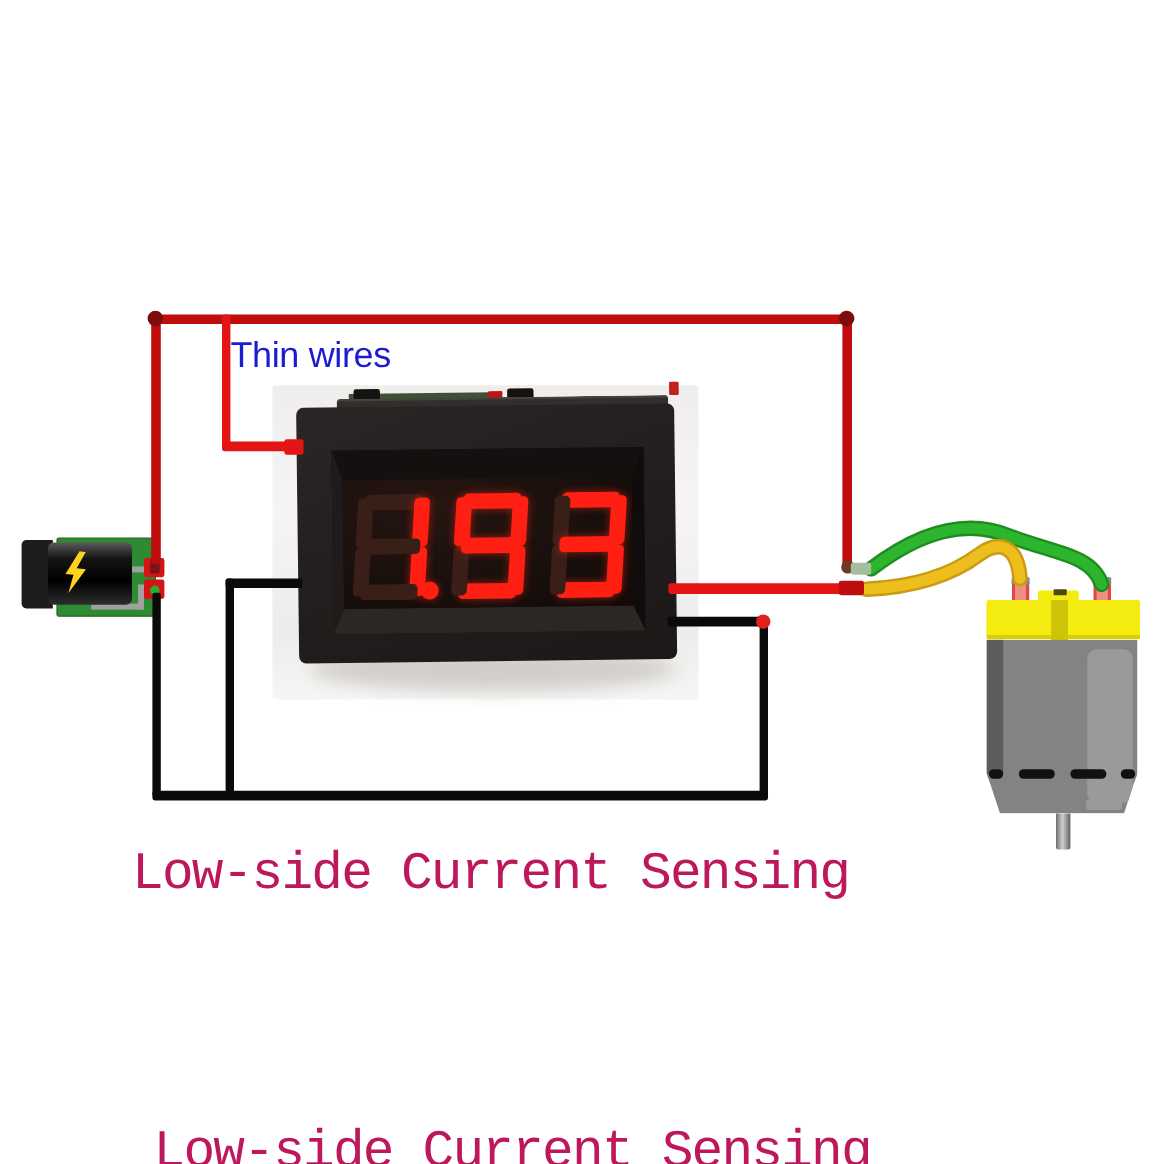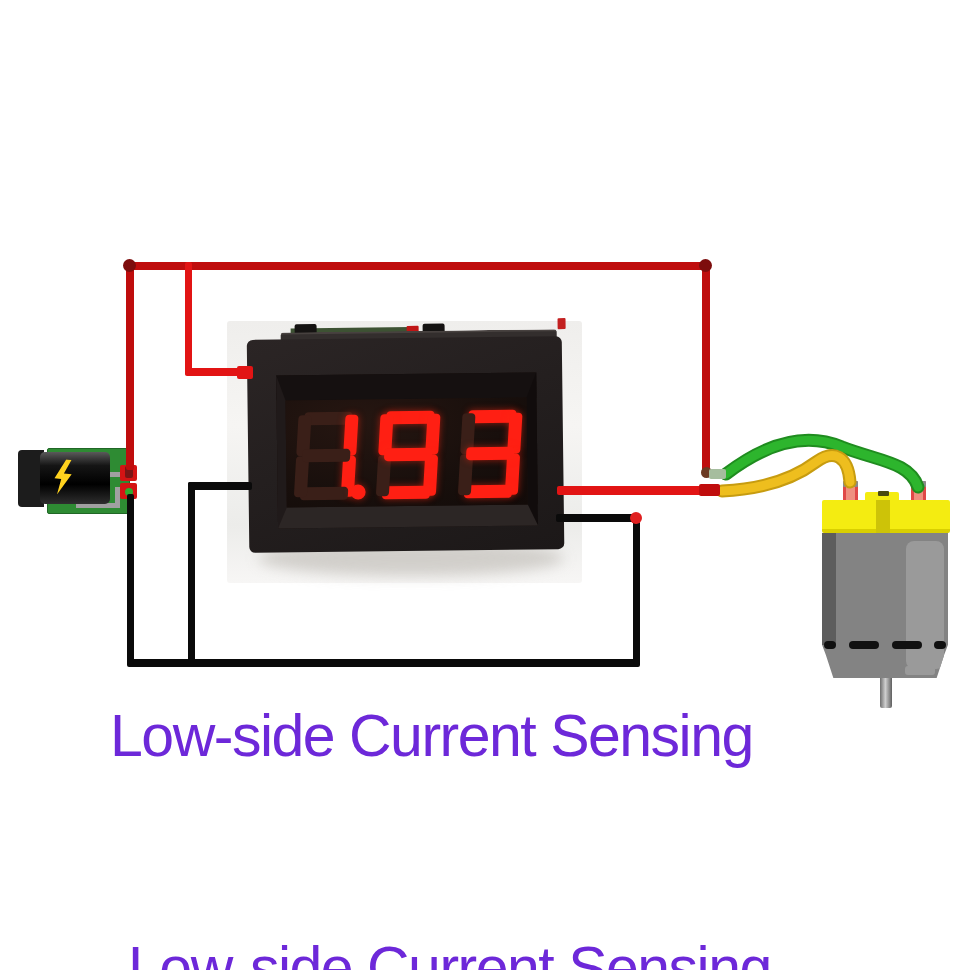--- a/index.html
+++ b/index.html
@@ -79,22 +79,22 @@
     background:linear-gradient(90deg,#6e6e6e,#cfcfcf 45%,#5f5f5f);}
 
   
   .ferrule-green{left:709px;top:469px;width:17px;height:10px;background:#a6bd9e;border-radius:2px;}
   .crimp-red{left:699px;top:484px;width:21px;height:12px;background:#c00d0d;border-radius:2px;}
   .redtip{left:701px;top:467px;width:11px;height:11px;background:#6b3a22;border-radius:50%;}
 
   
   .lbl-blue{color:#1b1bd0;font-size:30px;line-height:34px;letter-spacing:-0.3px;
     font-family:"Liberation Sans",sans-serif;white-space:nowrap;}
-  .title-red{color:#6d28d9;font-size:59px;line-height:1.05;letter-spacing:-1.5px;
-    font-family:Liberation Sans, sans-serif;white-space:nowrap;}
+  .title-red{color:#be185d;font-size:44px;line-height:1.05;letter-spacing:-1.5px;
+    font-family:Liberation Mono, monospace;white-space:nowrap;}
   svg{overflow:visible;}
 </style>
 </head>
 <body>
 
 <div id="canvas">
 
   <div class="photo-bg"></div>
   <div class="photo-shadow"></div>
 
@@ -203,16 +203,17 @@
   <svg style="left:0;top:0;width:970px;height:970px;pointer-events:none;" viewBox="0 0 970 970">
     <path d="M 726 474 C 768 442, 806 432, 842 447 C 878 461, 910 462, 918 487" fill="none" stroke="#1f8c1f" stroke-width="13" stroke-linecap="round"></path>
     <path d="M 726 474 C 768 442, 806 432, 842 447 C 878 461, 910 462, 918 487" fill="none" stroke="#2db52d" stroke-width="9" stroke-linecap="round"></path>
     <path d="M 722 491 C 766 489, 796 477, 816 462 C 834 449, 848 456, 850 482" fill="none" stroke="#c79c10" stroke-width="13" stroke-linecap="round"></path>
     <path d="M 722 491 C 766 489, 796 477, 816 462 C 834 449, 848 456, 850 482" fill="none" stroke="#eebe1e" stroke-width="9" stroke-linecap="round"></path>
   </svg>
   <div class="redtip"></div>
   <div class="ferrule-green"></div>
   <div class="crimp-red"></div>
 
+  <div class="lbl-blue" style="left:192px;top:280px;">Thin wires</div>
   <div class="title-red" style="left:110px;top:706px;">Low-side Current Sensing</div>
   <div class="title-red" style="left:128px;top:938px;">Low-side Current Sensing</div>
 
 </div>
 
 </body></html>

